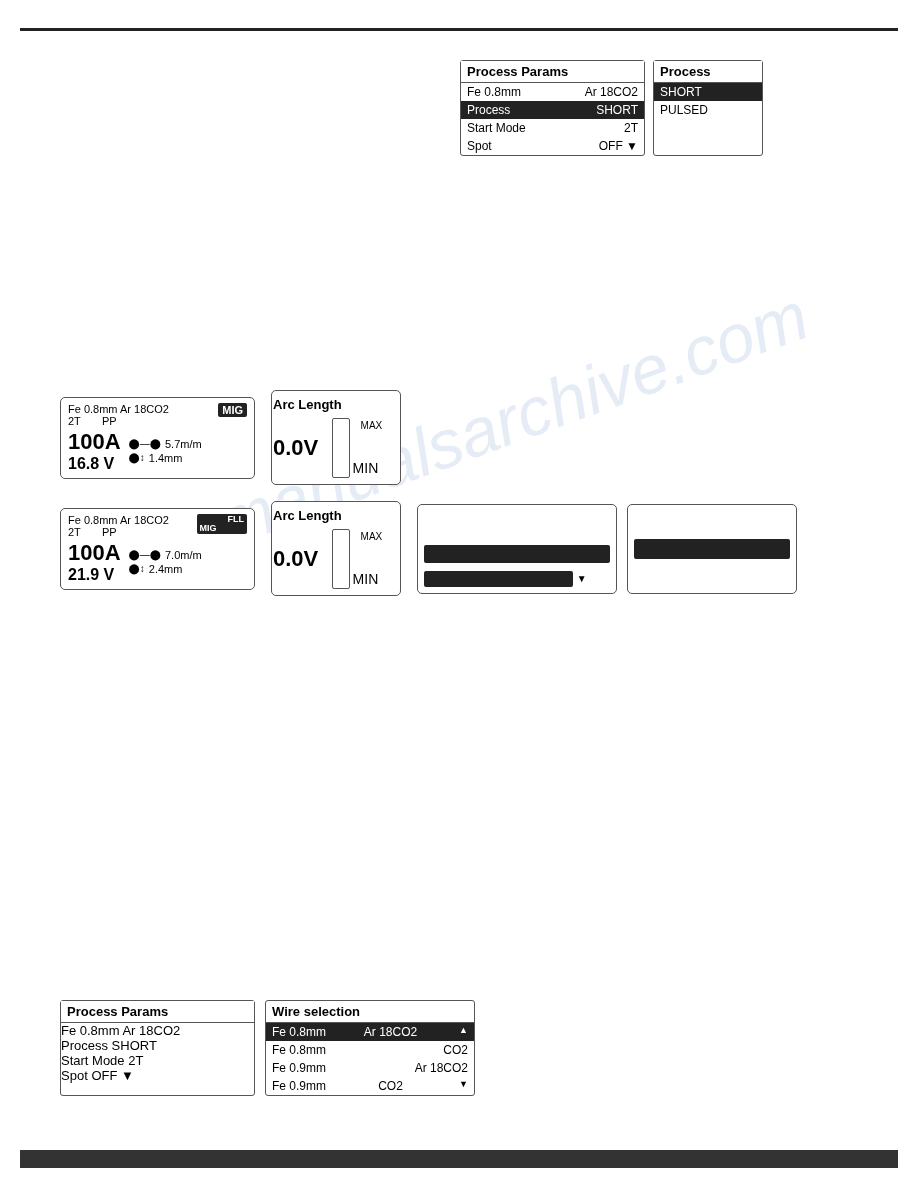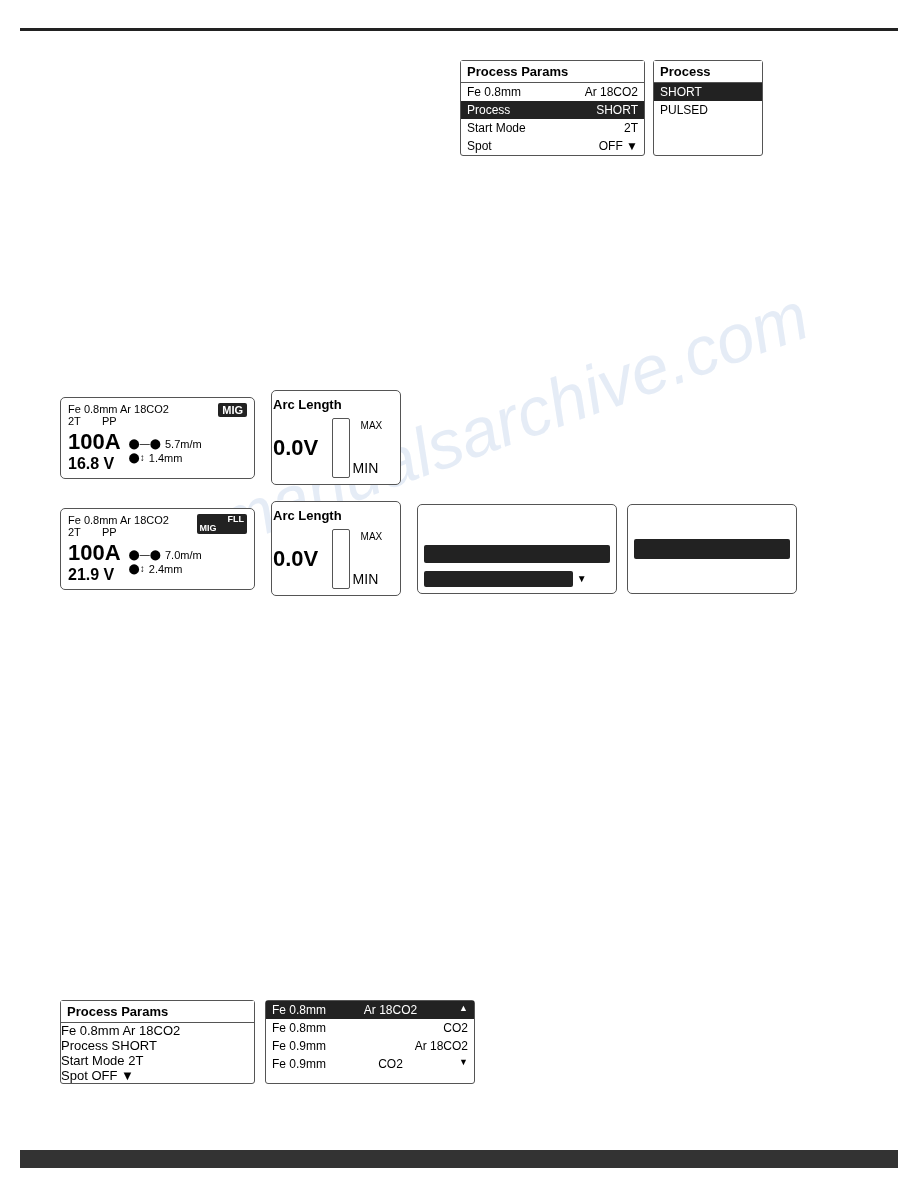--- a/index.html
+++ b/index.html
@@ -450,20 +450,21 @@
       <span>Start Mode</span>
       <span>2T</span>
     </div>
     <div class="param-row">
       <span>Spot</span>
       <span>OFF ▼</span>
     </div>
   </div>
 
   <div class="panel-box wire-selection-panel">
+    <div class="ws-header">Wire selection</div>
     <div style="position:relative;">
 
       <div class="ws-row selected">
         <span>Fe 0.8mm</span>
         <span>Ar 18CO2</span>
         <span style="font-size:9px; margin-left:4px;">▲</span>
       </div>
       <div class="ws-row">
         <span>Fe 0.8mm</span>
         <span>CO2</span>

